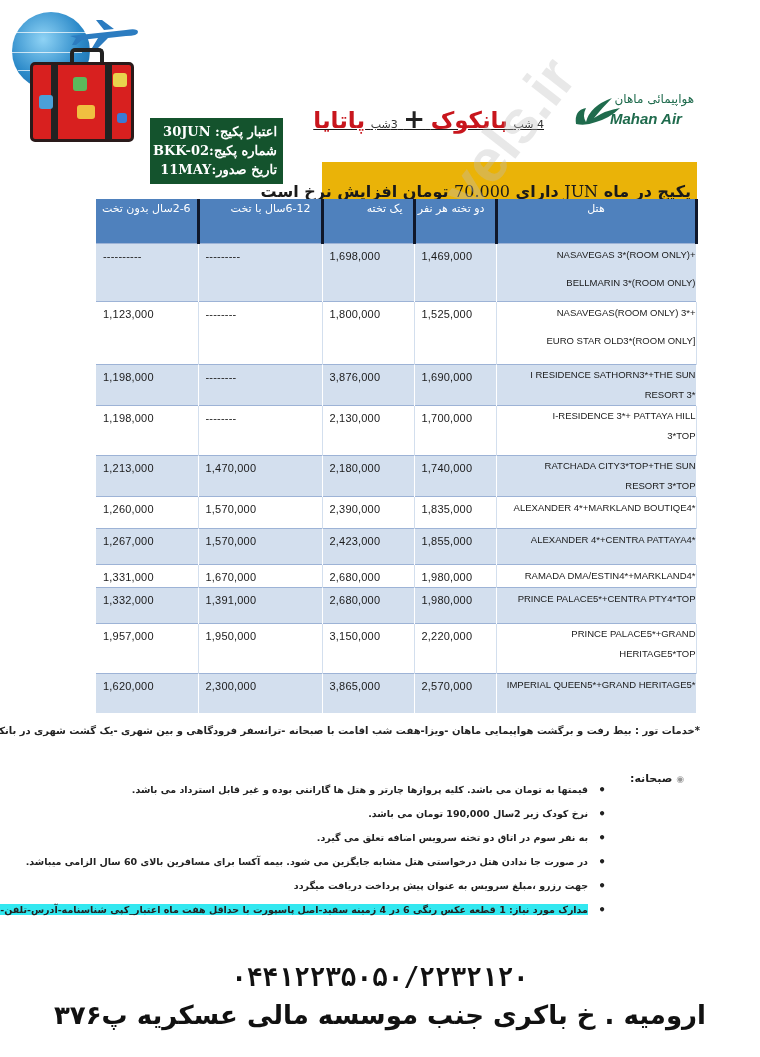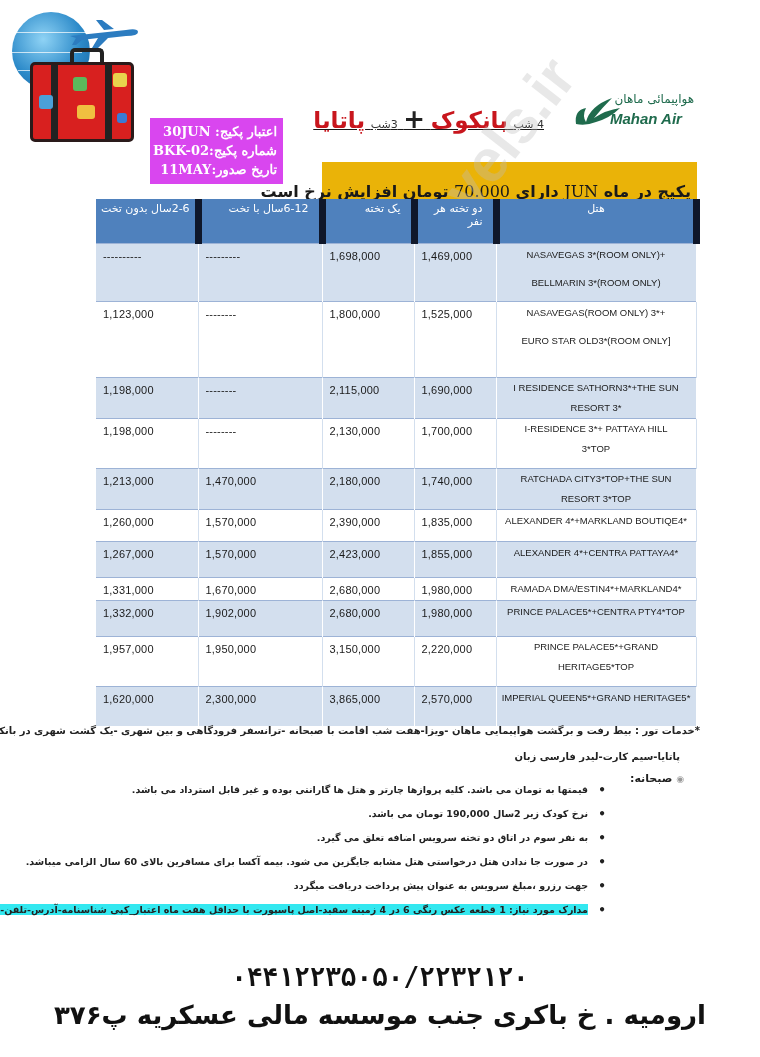--- a/index.html
+++ b/index.html
@@ -13,21 +13,21 @@
   .globe-line { position: absolute; left: 8px; width: 70px; height: 1px; background: rgba(255,255,255,0.7); }
   .plane { position: absolute; left: 60px; top: 10px; width: 72px; height: 30px; }
   .suitcase { position: absolute; left: 22px; top: 54px; width: 104px; height: 80px; background: #d8201f;
               border: 3px solid #2a1a1a; border-radius: 5px; }
   .suitcase-handle { position: absolute; left: 62px; top: 40px; width: 34px; height: 17px;
                      border: 4px solid #222; border-bottom: none; border-radius: 5px 5px 0 0; }
   .strap { position: absolute; top: 0; bottom: 0; width: 7px; background: #222; }
   .sticker { position: absolute; width: 14px; height: 14px; border-radius: 3px; }
 
   
-  .info-box { position: absolute; left: 150px; top: 118px; width: 133px; height: 66px; background: #d946ef;
+  .info-box { position: absolute; left: 150px; top: 118px; width: 133px; height: 66px; background: #14532d;
               color: #fff; font-family: "DejaVu Serif", serif; font-weight: bold; font-size: 13px;
               line-height: 19px; padding: 4px 6px; text-align: right; direction: rtl; }
   .info-line { display: block; white-space: nowrap; }
 
   
   .title { position: absolute; left: 284px; top: 104px; width: 260px; height: 36px; direction: rtl;
            font-weight: bold; white-space: nowrap; text-decoration: underline; }
   .title .small { font-size: 11px; color: #333; font-weight: normal; }
   .title .big { font-size: 23px; color: #c8161d; }
   .title .plus { font-size: 26px; color: #222; }
@@ -40,27 +40,27 @@
               color: #1f6b4d; font-family: "Liberation Sans", sans-serif; }
 
   
   .banner { position: absolute; left: 322px; top: 162px; width: 375px; height: 28px; background: #eab308;
             direction: rtl; text-align: right; font-weight: bold; font-size: 16px; padding: 20px 6px; white-space: nowrap; }
   .banner .en { font-family: "DejaVu Serif", serif; font-weight: normal; }
 
   
   .price-table { position: absolute; left: 96px; top: 199px; width: 600px; border-collapse: collapse; table-layout: fixed; }
   .price-table th { background: #4f81bd; color: #fff; font-weight: normal; font-size: 11px; height: 44px;
-                    border-right: 7px solid #0f172a; direction: rtl; vertical-align: top; padding-top: 3px; }
+                    border-right: 3px solid #0f172a; direction: rtl; vertical-align: top; padding-top: 3px; }
   .price-table td { font-family: "Liberation Sans", sans-serif; font-size: 11px; vertical-align: top;
                     padding-top: 6px; border-right: 1px solid #ffffff; border-top: 1px solid #9db3d6; }
   .price-table tr.odd td { background: #d3dfee; }
   .price-table tr.even td { background: #ffffff; border-right-color: #d3dfee; }
   .price-table td.num { padding-left: 7px; text-align: left; letter-spacing: 0.2px; }
-  .price-table td.hotel { text-align: center; font-size: 9.5px; line-height: 22px; padding-top: 0; font-family: "Liberation Sans Narrow", "Liberation Sans", sans-serif; }
+  .price-table td.hotel { text-align: right; font-size: 9.5px; line-height: 22px; padding-top: 0; font-family: "Liberation Sans Narrow", "Liberation Sans", sans-serif; }
   .price-table td.hotel.tight { line-height: 20px; }
   .col-h { width: 200px; }
   .col-d { width: 82px; }
   .col-s { width: 92px; }
   .col-c12 { width: 124px; }
   .col-c6 { width: 102px; }
   .price-table th.left { text-align: right; padding-right: 10px; }
 
   
   .services { position: absolute; left: 60px; top: 718px; width: 640px; direction: rtl; text-align: right;
@@ -159,34 +159,34 @@
       <tr class="odd" style="height: 58px;">
         <td class="num">----------</td>
         <td class="num">---------</td>
         <td class="num">1,698,000</td>
         <td class="num">1,469,000</td>
         <td class="hotel">
           <div>NASAVEGAS 3*(ROOM ONLY)+</div>
           <div style="padding-top: 6px;">BELLMARIN 3*(ROOM ONLY)</div>
         </td>
       </tr>
-      <tr class="even" style="height: 76px;">
+      <tr class="even" style="height: 63px;">
         <td class="num">1,123,000</td>
         <td class="num">--------</td>
         <td class="num">1,800,000</td>
         <td class="num">1,525,000</td>
         <td class="hotel">
           <div>NASAVEGAS(ROOM ONLY) 3*+</div>
           <div style="padding-top: 6px;">EURO STAR OLD3*(ROOM ONLY]</div>
         </td>
       </tr>
       <tr class="odd" style="height: 40px;">
         <td class="num">1,198,000</td>
         <td class="num">--------</td>
-        <td class="num">2,115,000</td>
+        <td class="num">3,876,000</td>
         <td class="num">1,690,000</td>
         <td class="hotel tight">
           <div>I RESIDENCE SATHORN3*+THE SUN</div>
           <div>RESORT 3*</div>
         </td>
       </tr>
       <tr class="even" style="height: 50px;">
         <td class="num">1,198,000</td>
         <td class="num">--------</td>
         <td class="num">2,130,000</td>
@@ -228,21 +228,21 @@
         <td class="num">1,331,000</td>
         <td class="num">1,670,000</td>
         <td class="num">2,680,000</td>
         <td class="num">1,980,000</td>
         <td class="hotel">
           <div>RAMADA DMA/ESTIN4*+MARKLAND4*</div>
         </td>
       </tr>
       <tr class="odd" style="height: 36px;">
         <td class="num">1,332,000</td>
-        <td class="num">1,902,000</td>
+        <td class="num">1,391,000</td>
         <td class="num">2,680,000</td>
         <td class="num">1,980,000</td>
         <td class="hotel">
           <div>PRINCE PALACE5*+CENTRA PTY4*TOP</div>
         </td>
       </tr>
       <tr class="even" style="height: 50px;">
         <td class="num">1,957,000</td>
         <td class="num">1,950,000</td>
         <td class="num">3,150,000</td>
@@ -259,21 +259,20 @@
         <td class="num">2,570,000</td>
         <td class="hotel">
           <div>IMPERIAL QUEEN5*+GRAND HERITAGE5*</div>
         </td>
       </tr>
     </tbody>
 </table>
 
 <div class="services">
   <div style="white-space:nowrap;">*خدمات تور : بیط رفت و برگشت هواپیمایی ماهان -ویزا-هفت شب اقامت با صبحانه -ترانسفر فرودگاهی و بین شهری -یک گشت شهری در بانکوک-یک گشت</div>
-  <div style="padding-right:20px;">پاتایا-سیم کارت-لیدر فارسی زبان</div>
 </div>
 
 <div class="notes-title">
   <span class="dot">◉</span>
   <span>صبحانه:</span>
 </div>
 <ul class="notes" id="notes-list">
     <li class="note"><span class="txt">قیمتها به تومان می باشد. کلیه پروازها چارتر و هتل ها گارانتی بوده و غیر قابل استرداد می باشد.</span></li>
     <li class="note"><span class="txt">نرخ کودک زیر 2سال 190,000 تومان می باشد.</span></li>
     <li class="note"><span class="txt">به نفر سوم در اتاق دو تخته سرویس اضافه تعلق می گیرد.</span></li>

